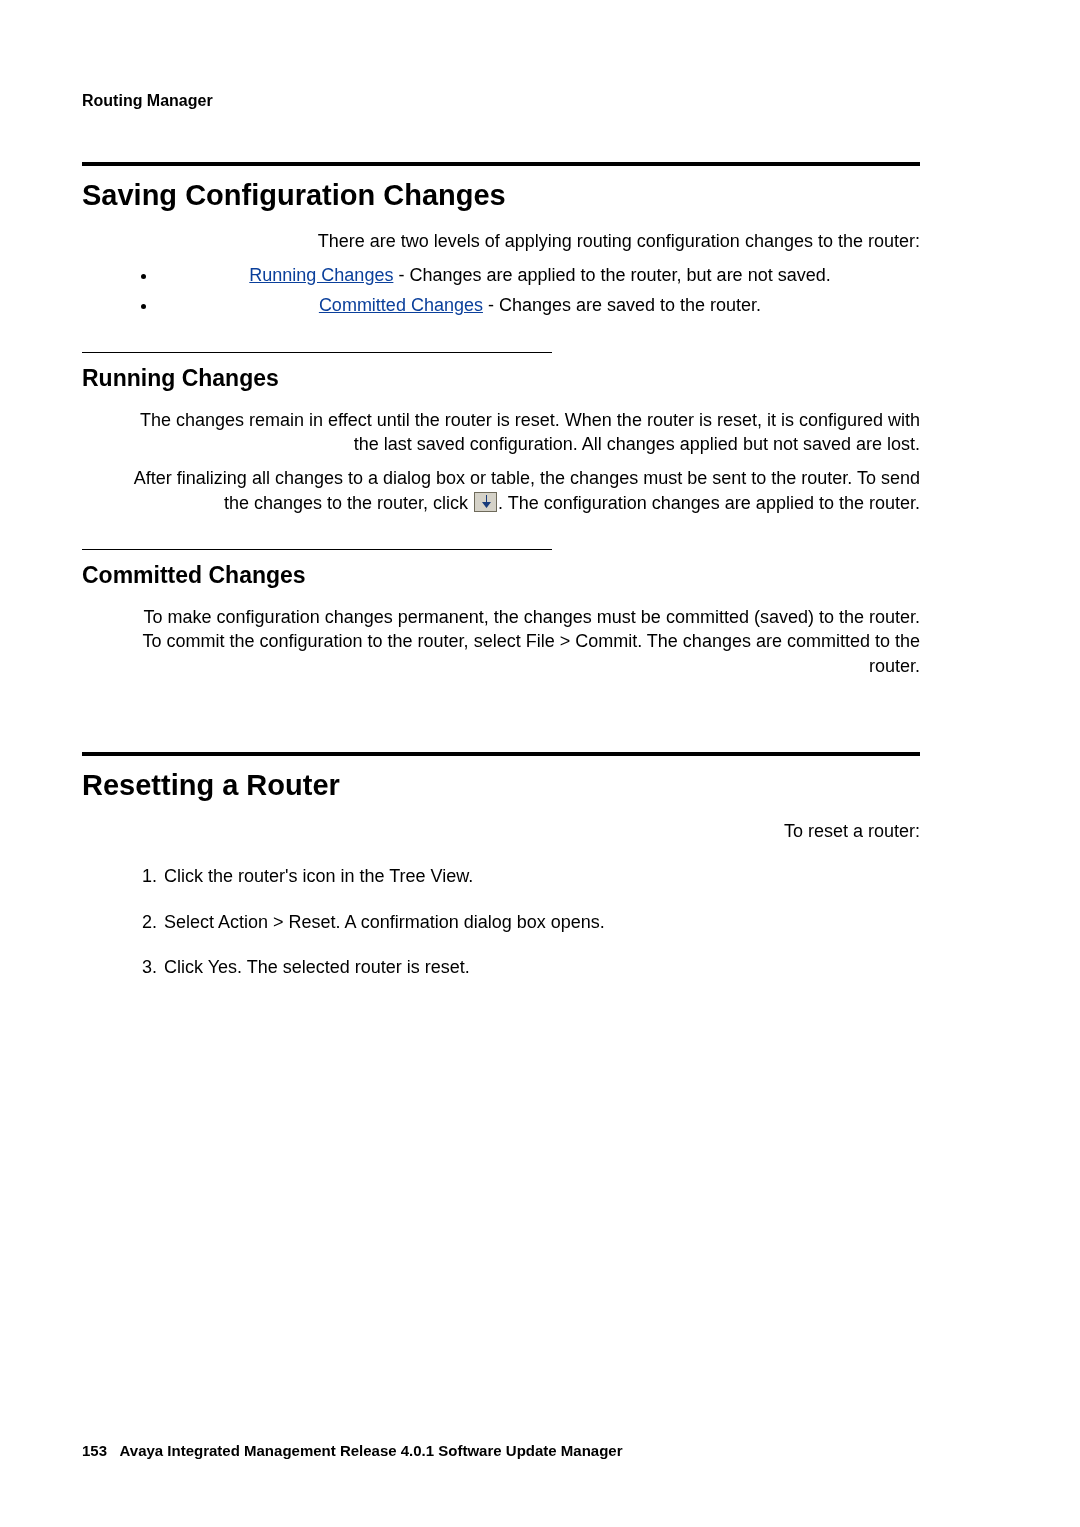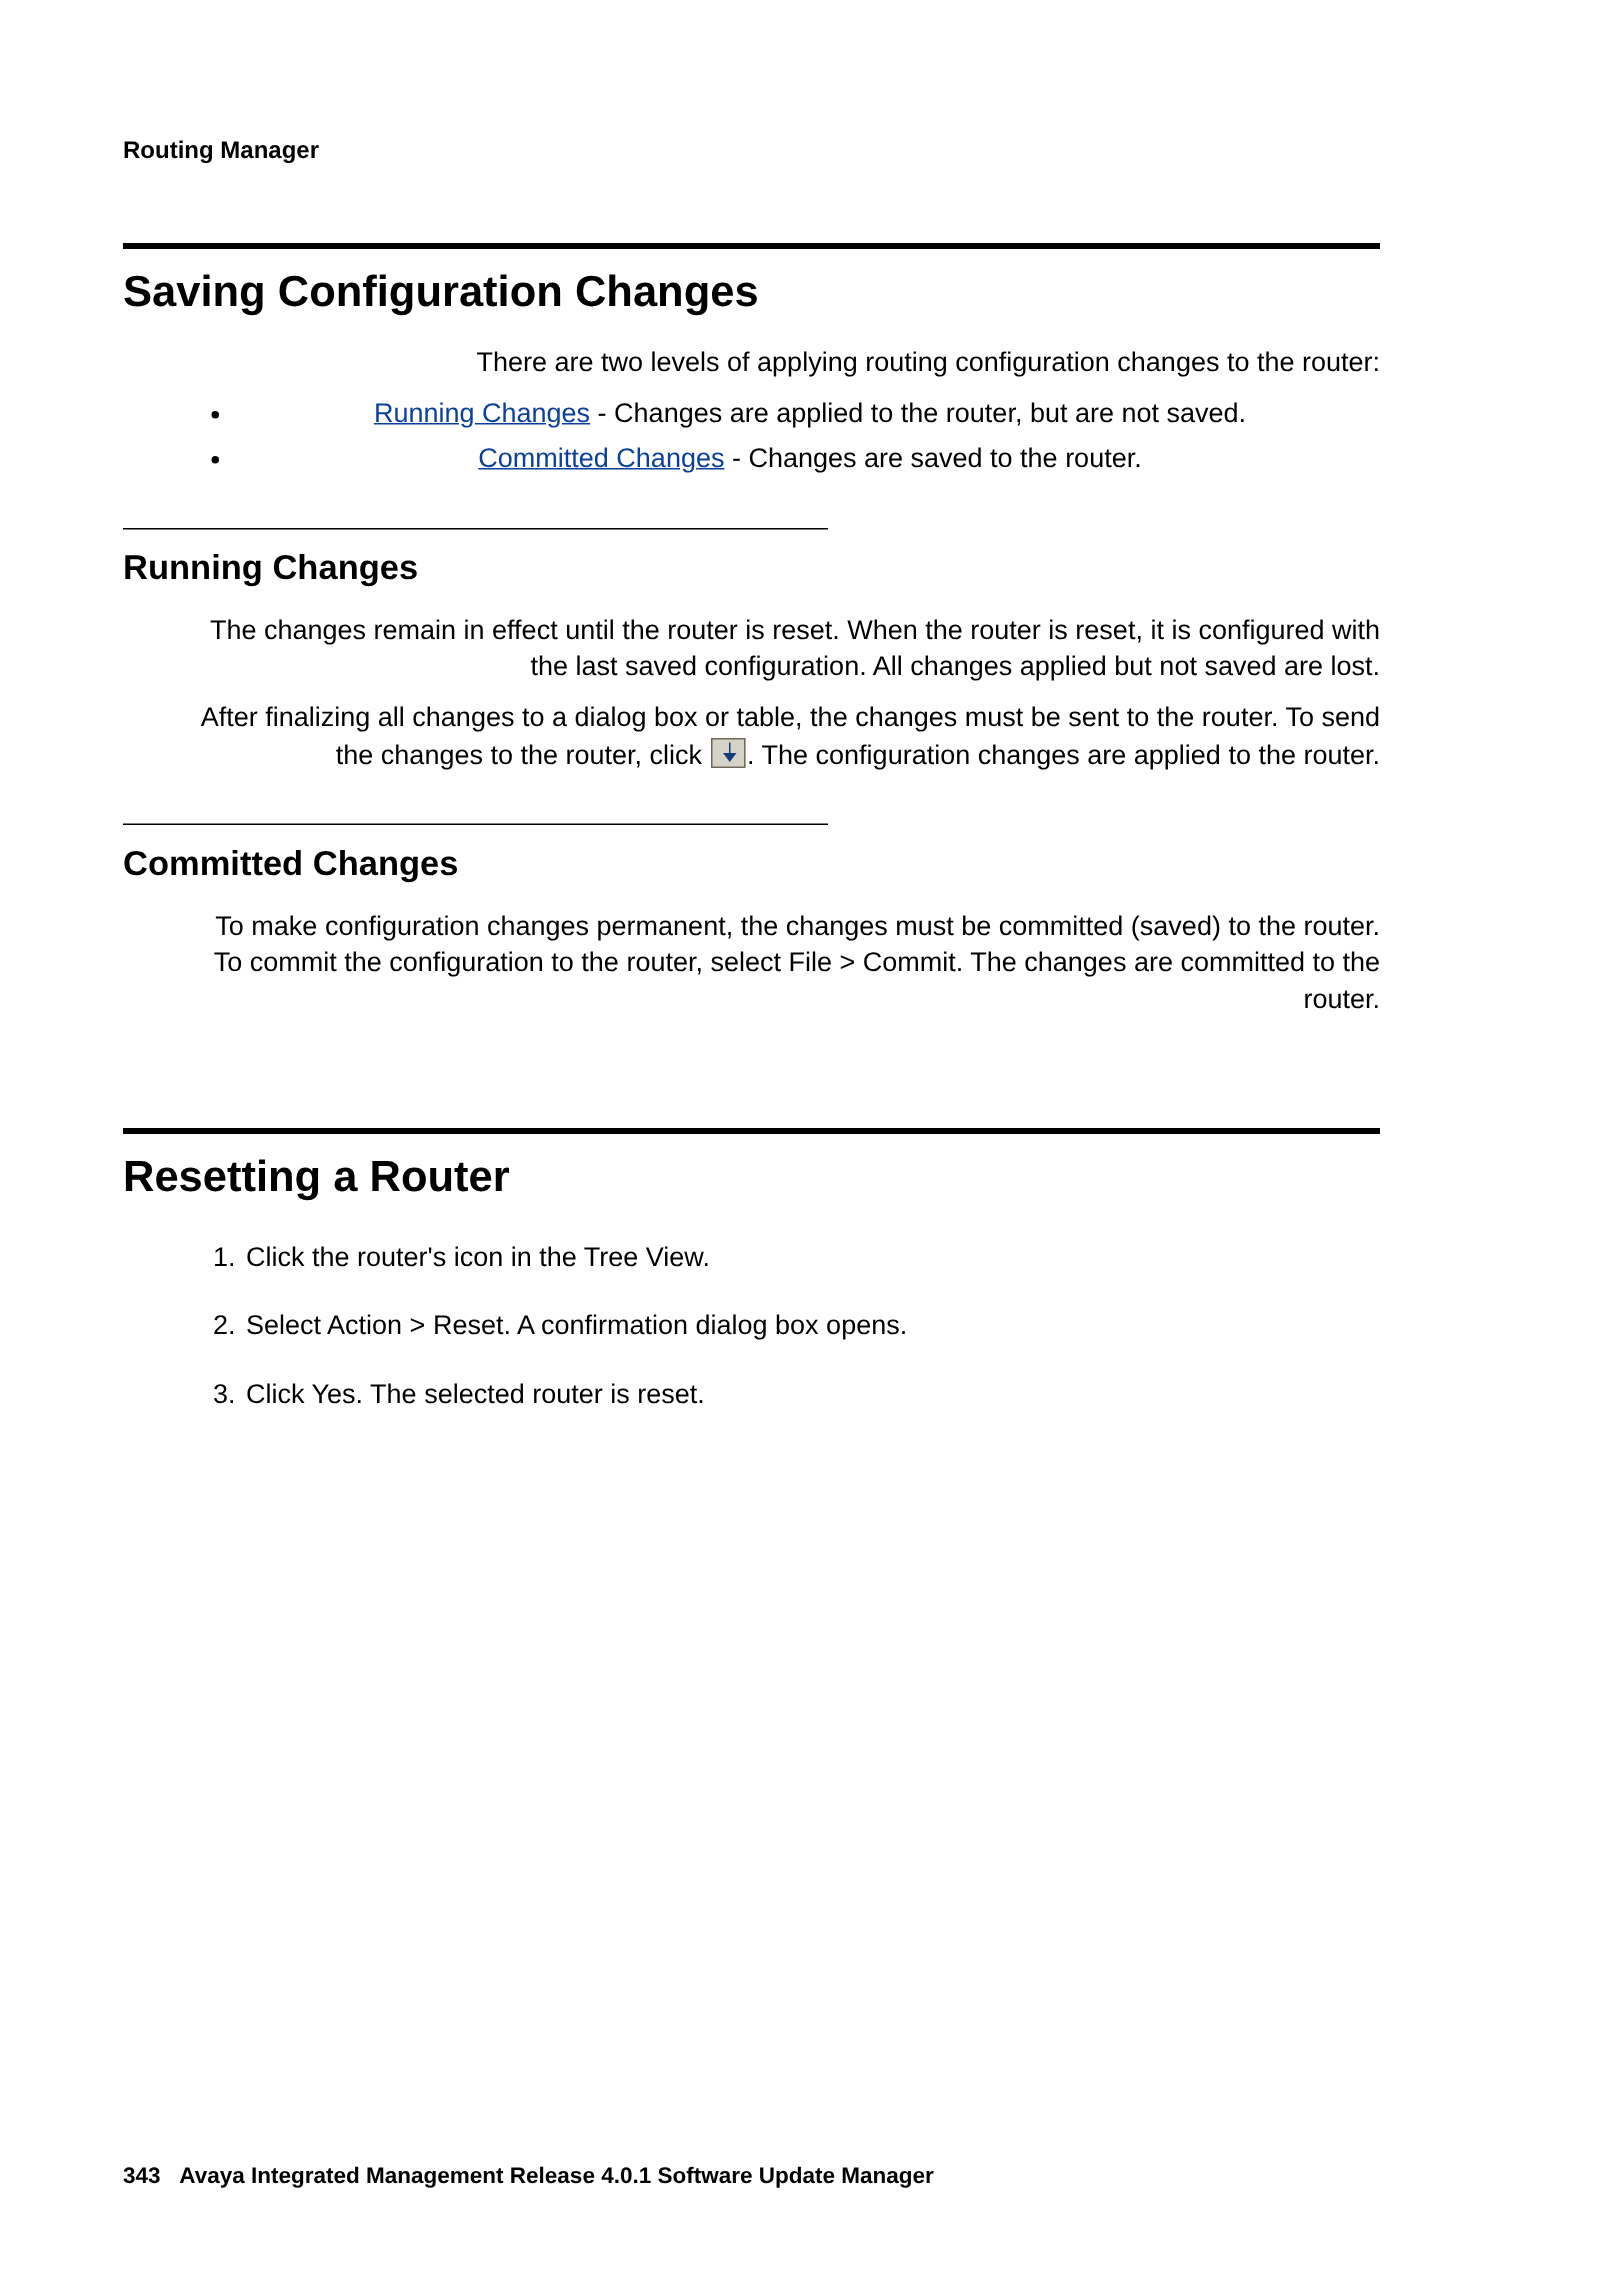--- a/index.html
+++ b/index.html
@@ -130,26 +130,29 @@
   <div class="body-indent">
     <p>
       <span>To make configuration changes permanent, the changes must be committed (saved) to the router. To commit the configuration to the router, select </span><span class="bold">File &gt; Commit</span><span>. The changes are committed to the router.</span>
     </p>
   </div>
 
   <div style="height:46px"></div>
 
   <div class="rule-thick"></div>
   <h1>Resetting a Router</h1>
+  <div class="body-indent">
+    <p>To reset a router:</p>
+  </div>
   <ol class="steps">
     <li>Click the router's icon in the Tree View.</li>
     <li>
       <span>Select </span><span class="bold">Action &gt; Reset</span><span>. A confirmation dialog box opens.</span>
     </li>
     <li>
       <span>Click </span><span class="bold">Yes</span><span>. The selected router is reset.</span>
     </li>
   </ol>
 
   <div class="footer">
-    <span>343</span>&nbsp;&nbsp;&nbsp;<span>Avaya Integrated Management Release 4.0.1 Software Update Manager</span>
+    <span>153</span>&nbsp;&nbsp;&nbsp;<span>Avaya Integrated Management Release 4.0.1 Software Update Manager</span>
   </div>
 </div>
 
 </body></html>

